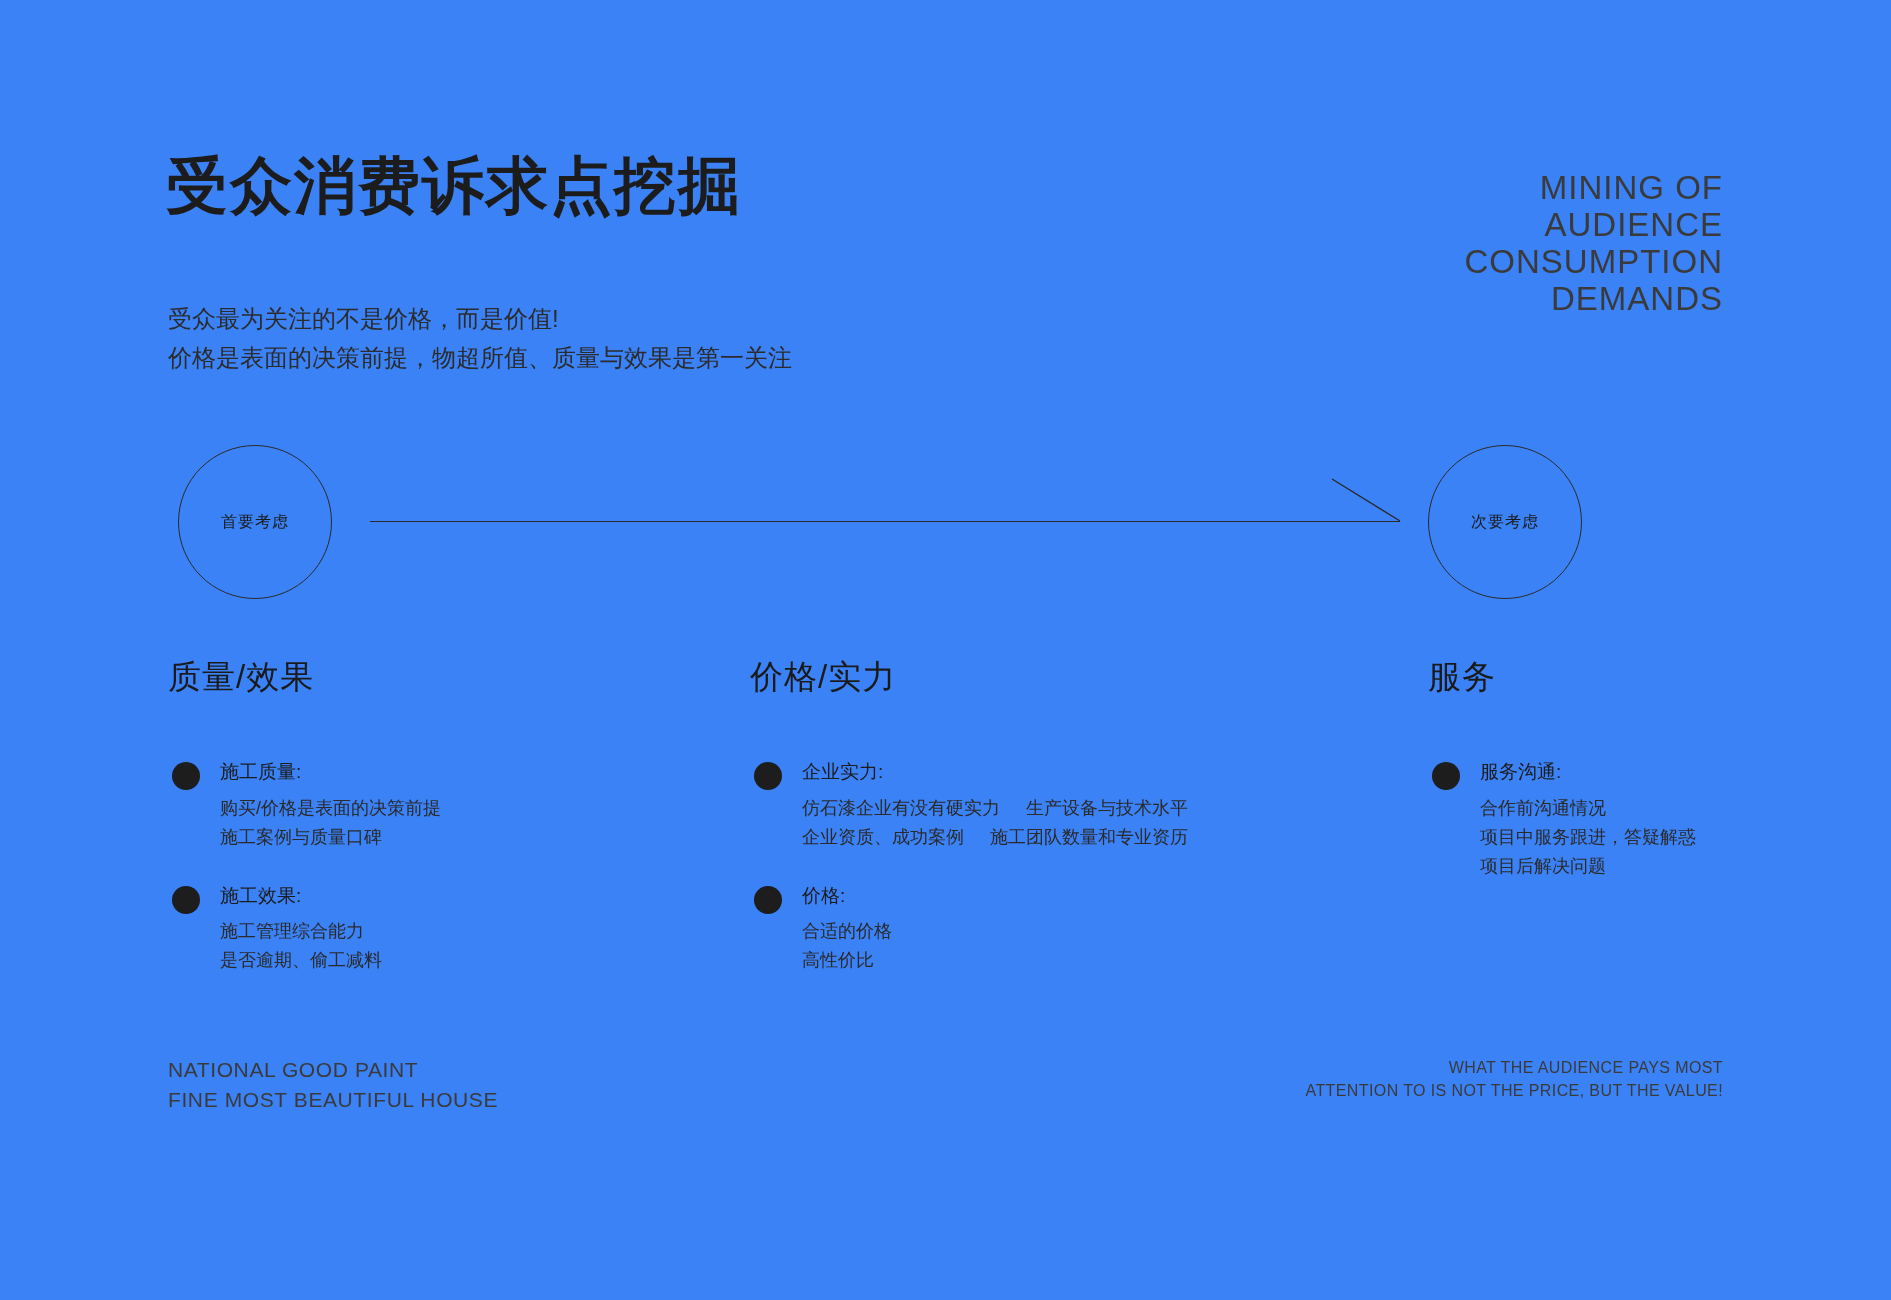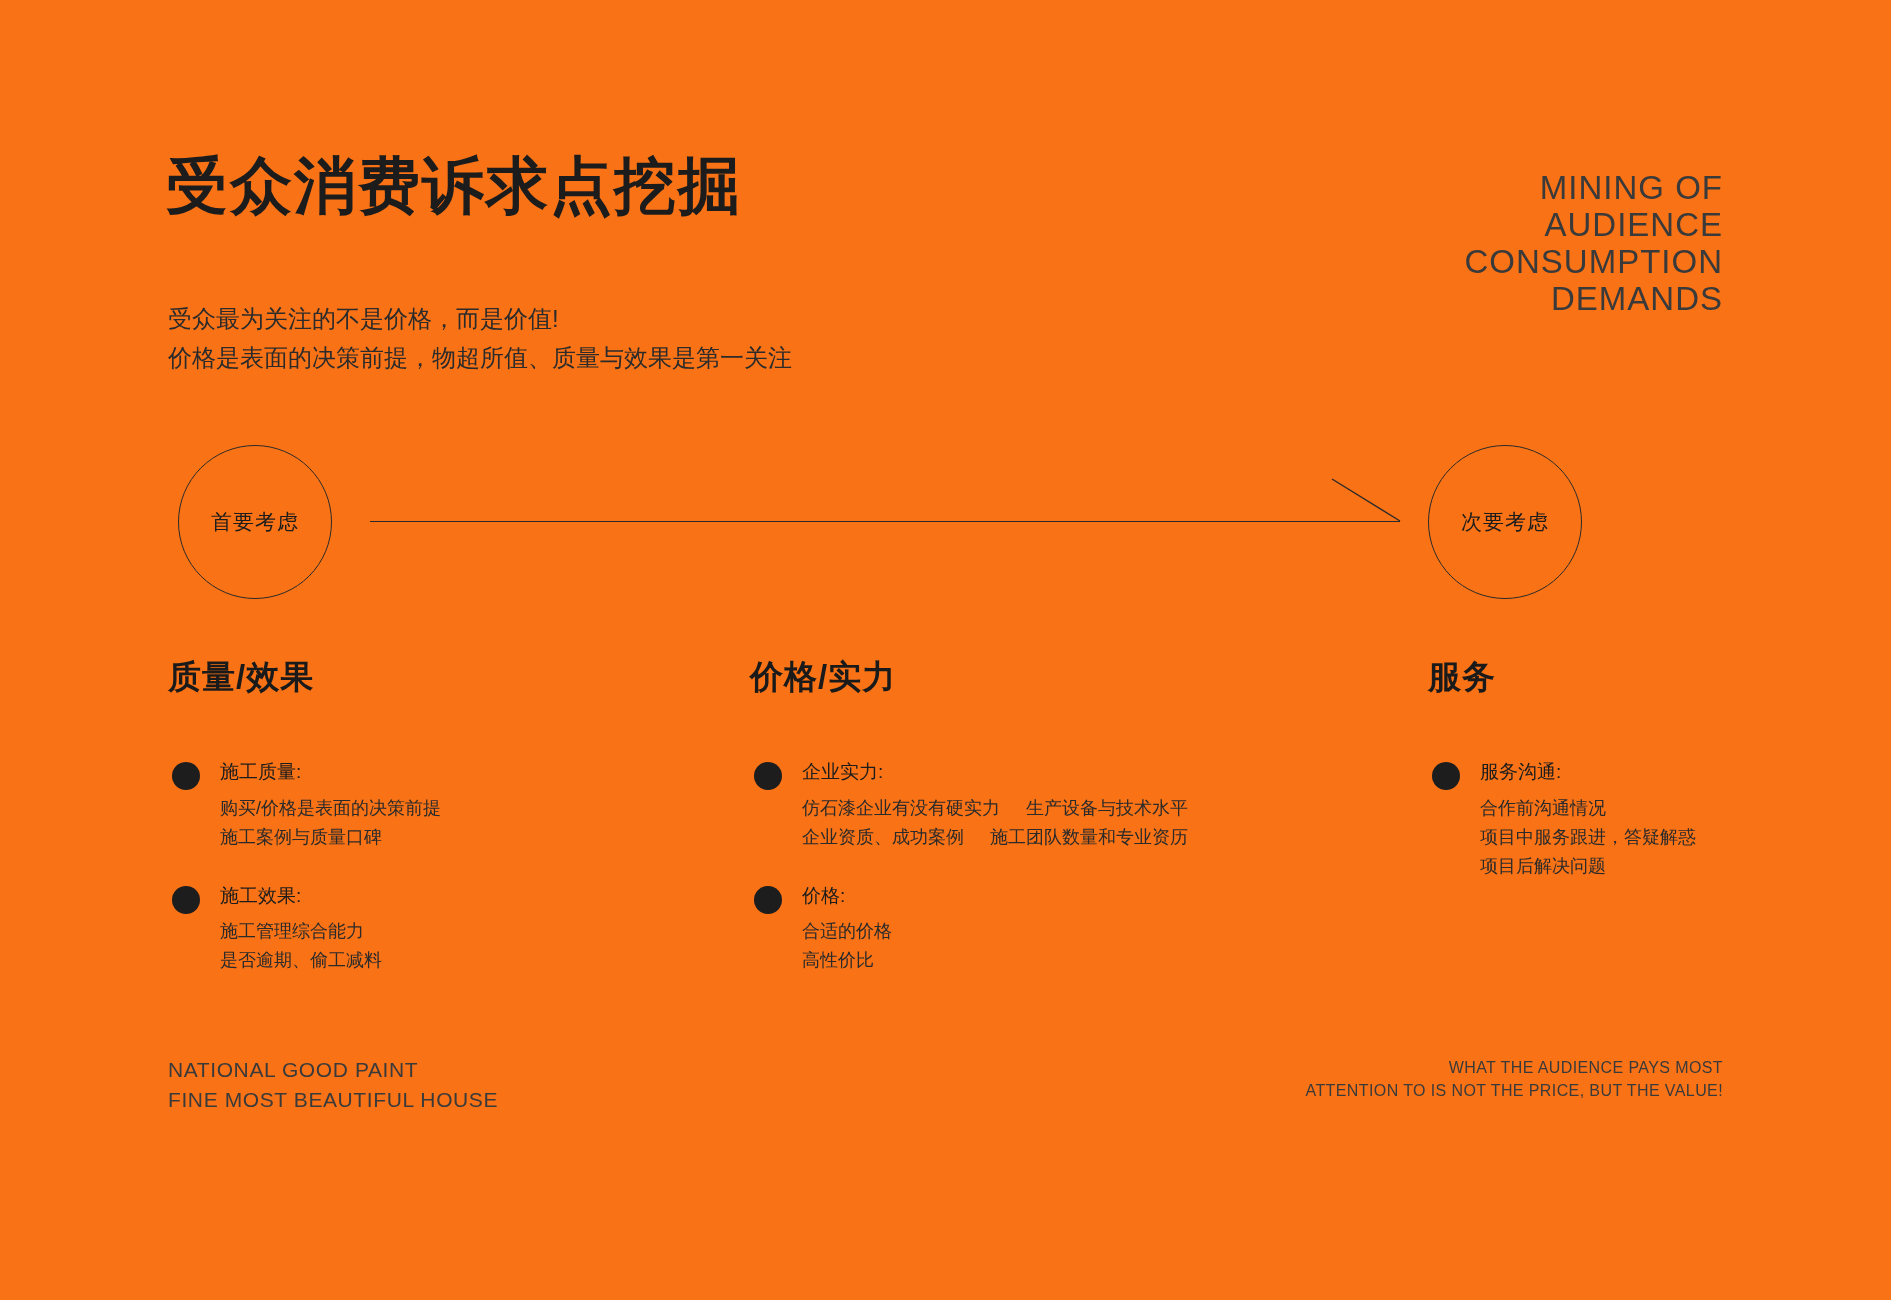--- a/index.html
+++ b/index.html
@@ -11,21 +11,21 @@
     height: 1300px;
     background: #f2f2f0;
     font-family: "Liberation Sans", sans-serif;
     color: #1a1a1a;
     overflow: hidden;
   }
   .slide {
     position: relative;
     width: 1891px;
     height: 1300px;
-    background: #f97316;
+    background: #3b82f6;
   }
 
   
   .title {
     position: absolute;
     left: 166px;
     top: 155px;
     font-size: 62px;
     font-weight: 700;
     letter-spacing: 2px;
@@ -66,21 +66,21 @@
   }
   .circle {
     position: absolute;
     width: 152px;
     height: 152px;
     border: 1.4px solid #2a2a2a;
     border-radius: 50%;
     display: flex;
     align-items: center;
     justify-content: center;
-    font-size: 21px;
+    font-size: 16px;
     color: #1c1c1c;
     letter-spacing: 1px;
     background: transparent;
   }
   .circle.left { left: 178px; top: 5px; }
   .circle.right { left: 1428px; top: 5px; }
 
   .arrow-line {
     position: absolute;
     left: 370px;
@@ -102,21 +102,21 @@
   .col {
     position: absolute;
     top: 655px;
   }
   .col.c1 { left: 168px; width: 520px; }
   .col.c2 { left: 750px; width: 560px; }
   .col.c3 { left: 1428px; width: 420px; }
 
   .col-head {
     font-size: 33px;
-    font-weight: 700;
+    font-weight: 400;
     letter-spacing: 1px;
     color: #1a1a1a;
     margin: 0 0 58px 0;
   }
 
   .bullet-group {
     position: relative;
     margin-bottom: 30px;
     padding-left: 52px;
   }

